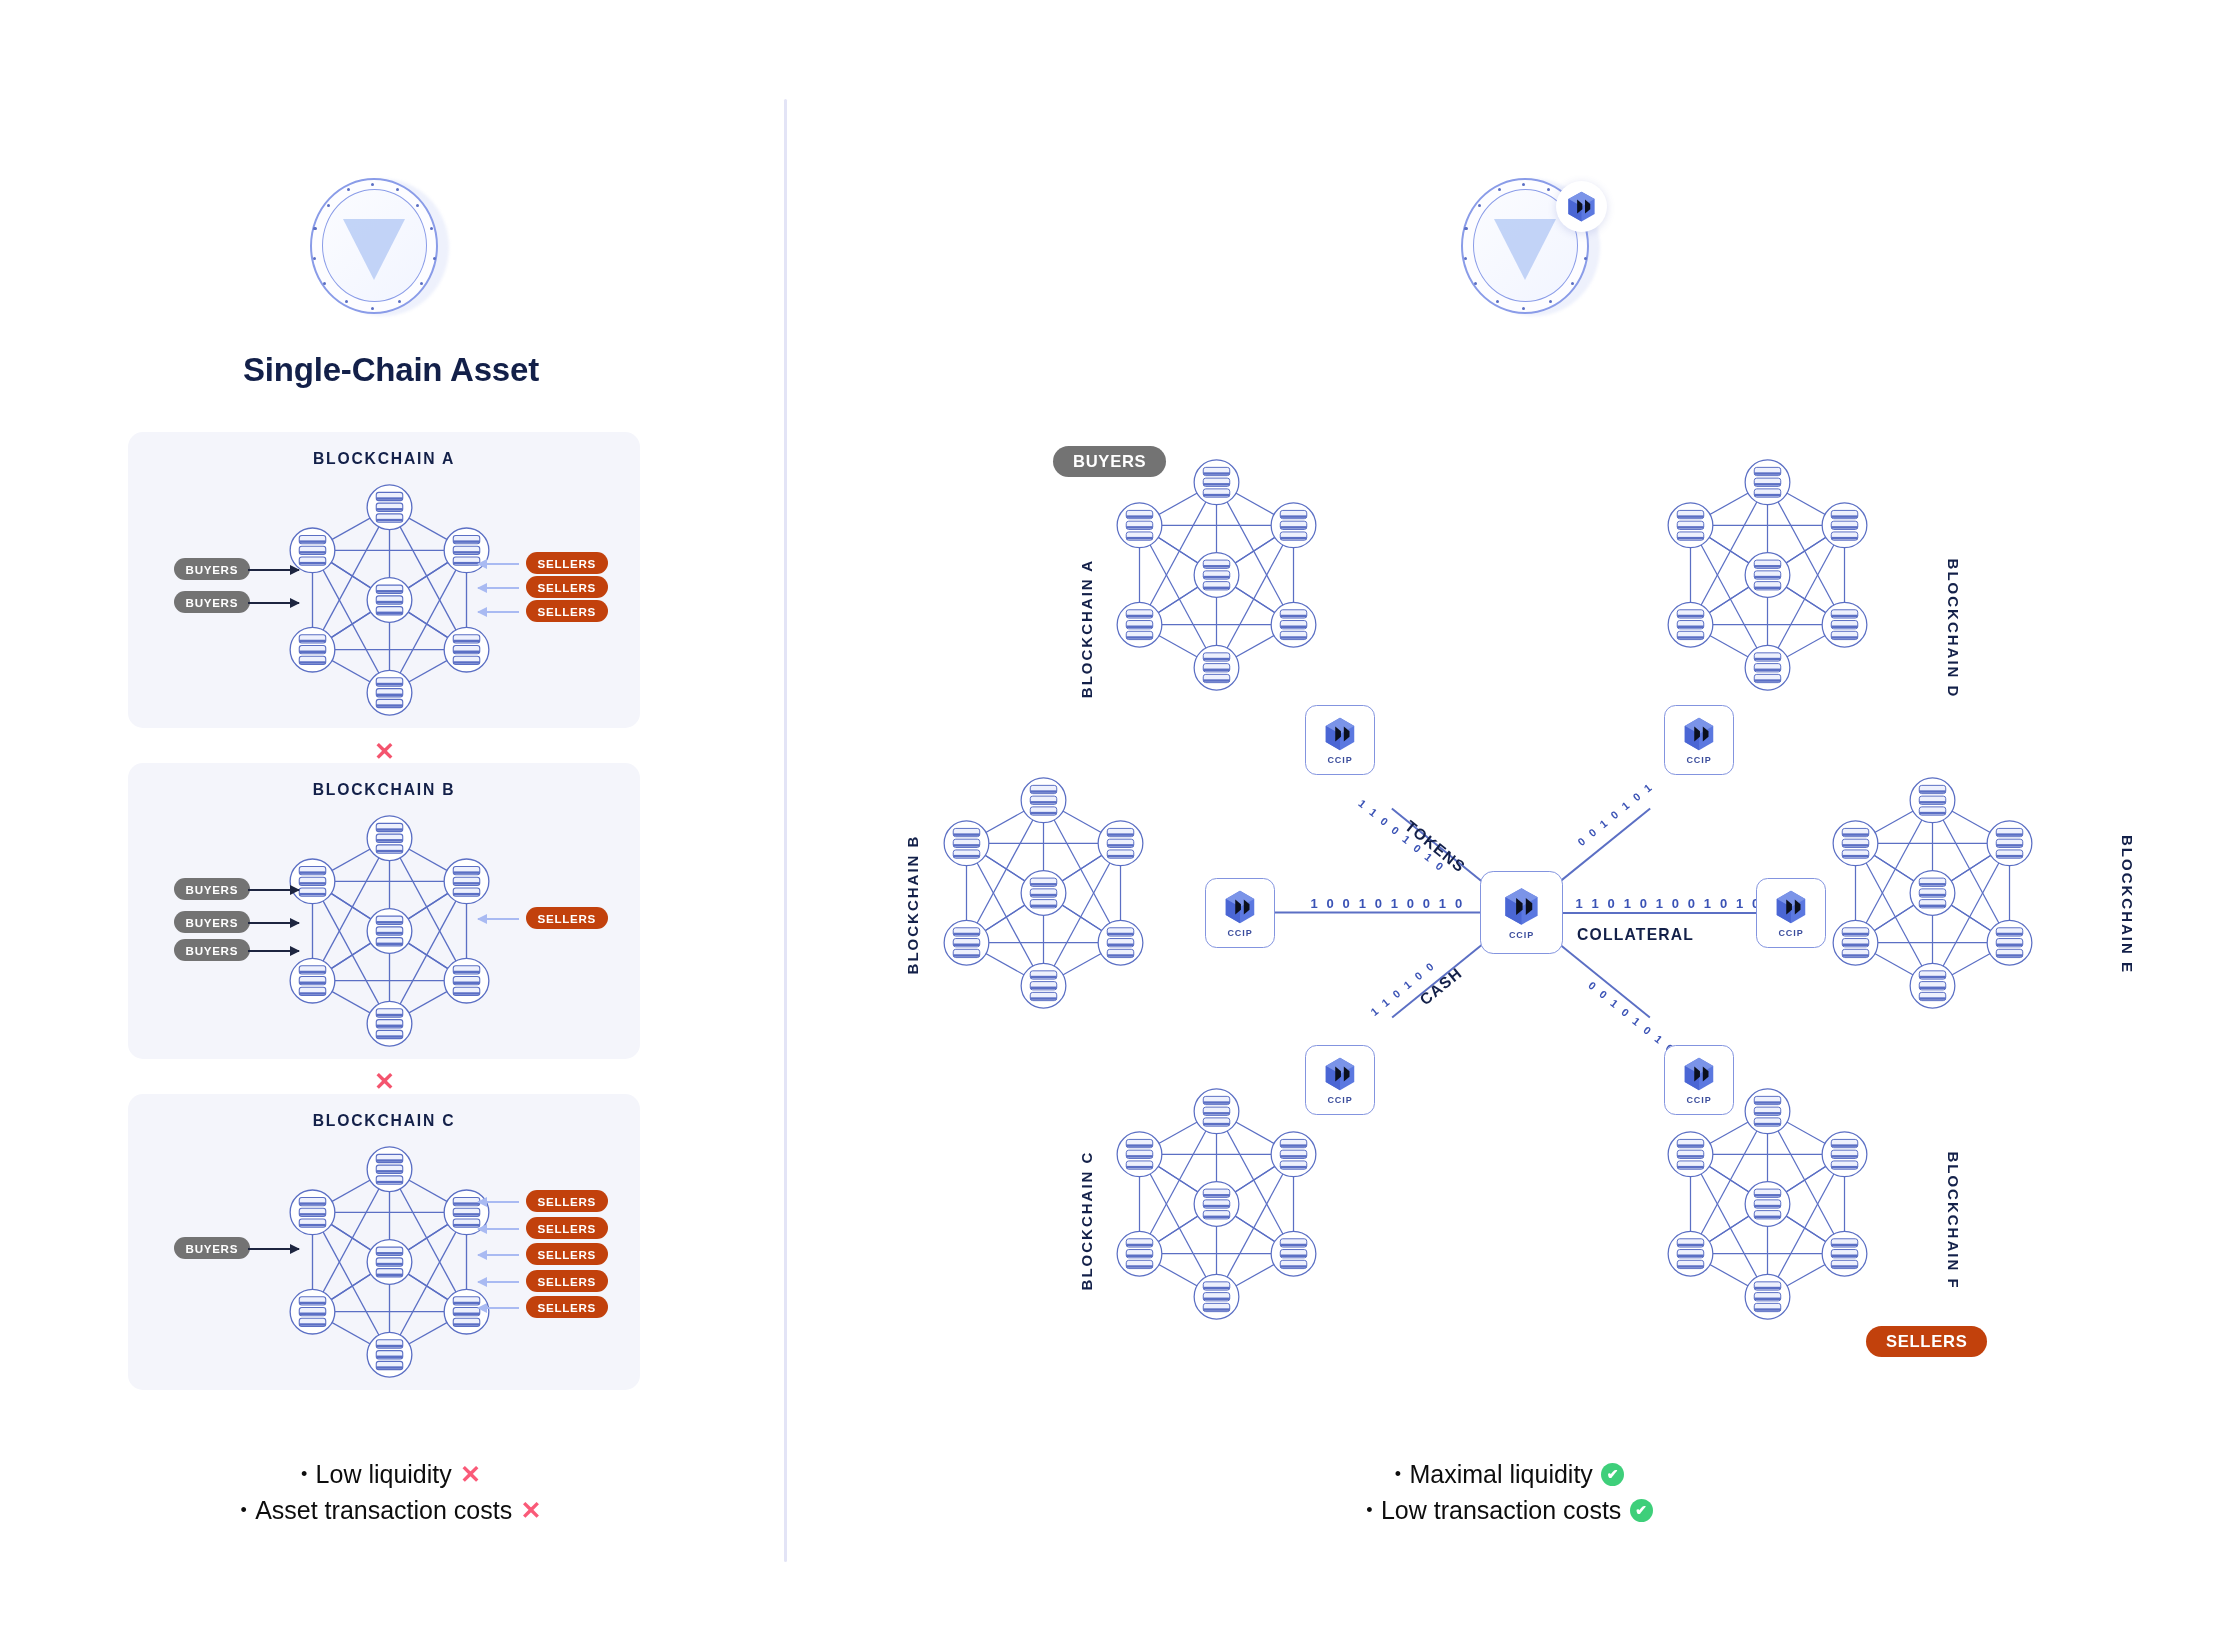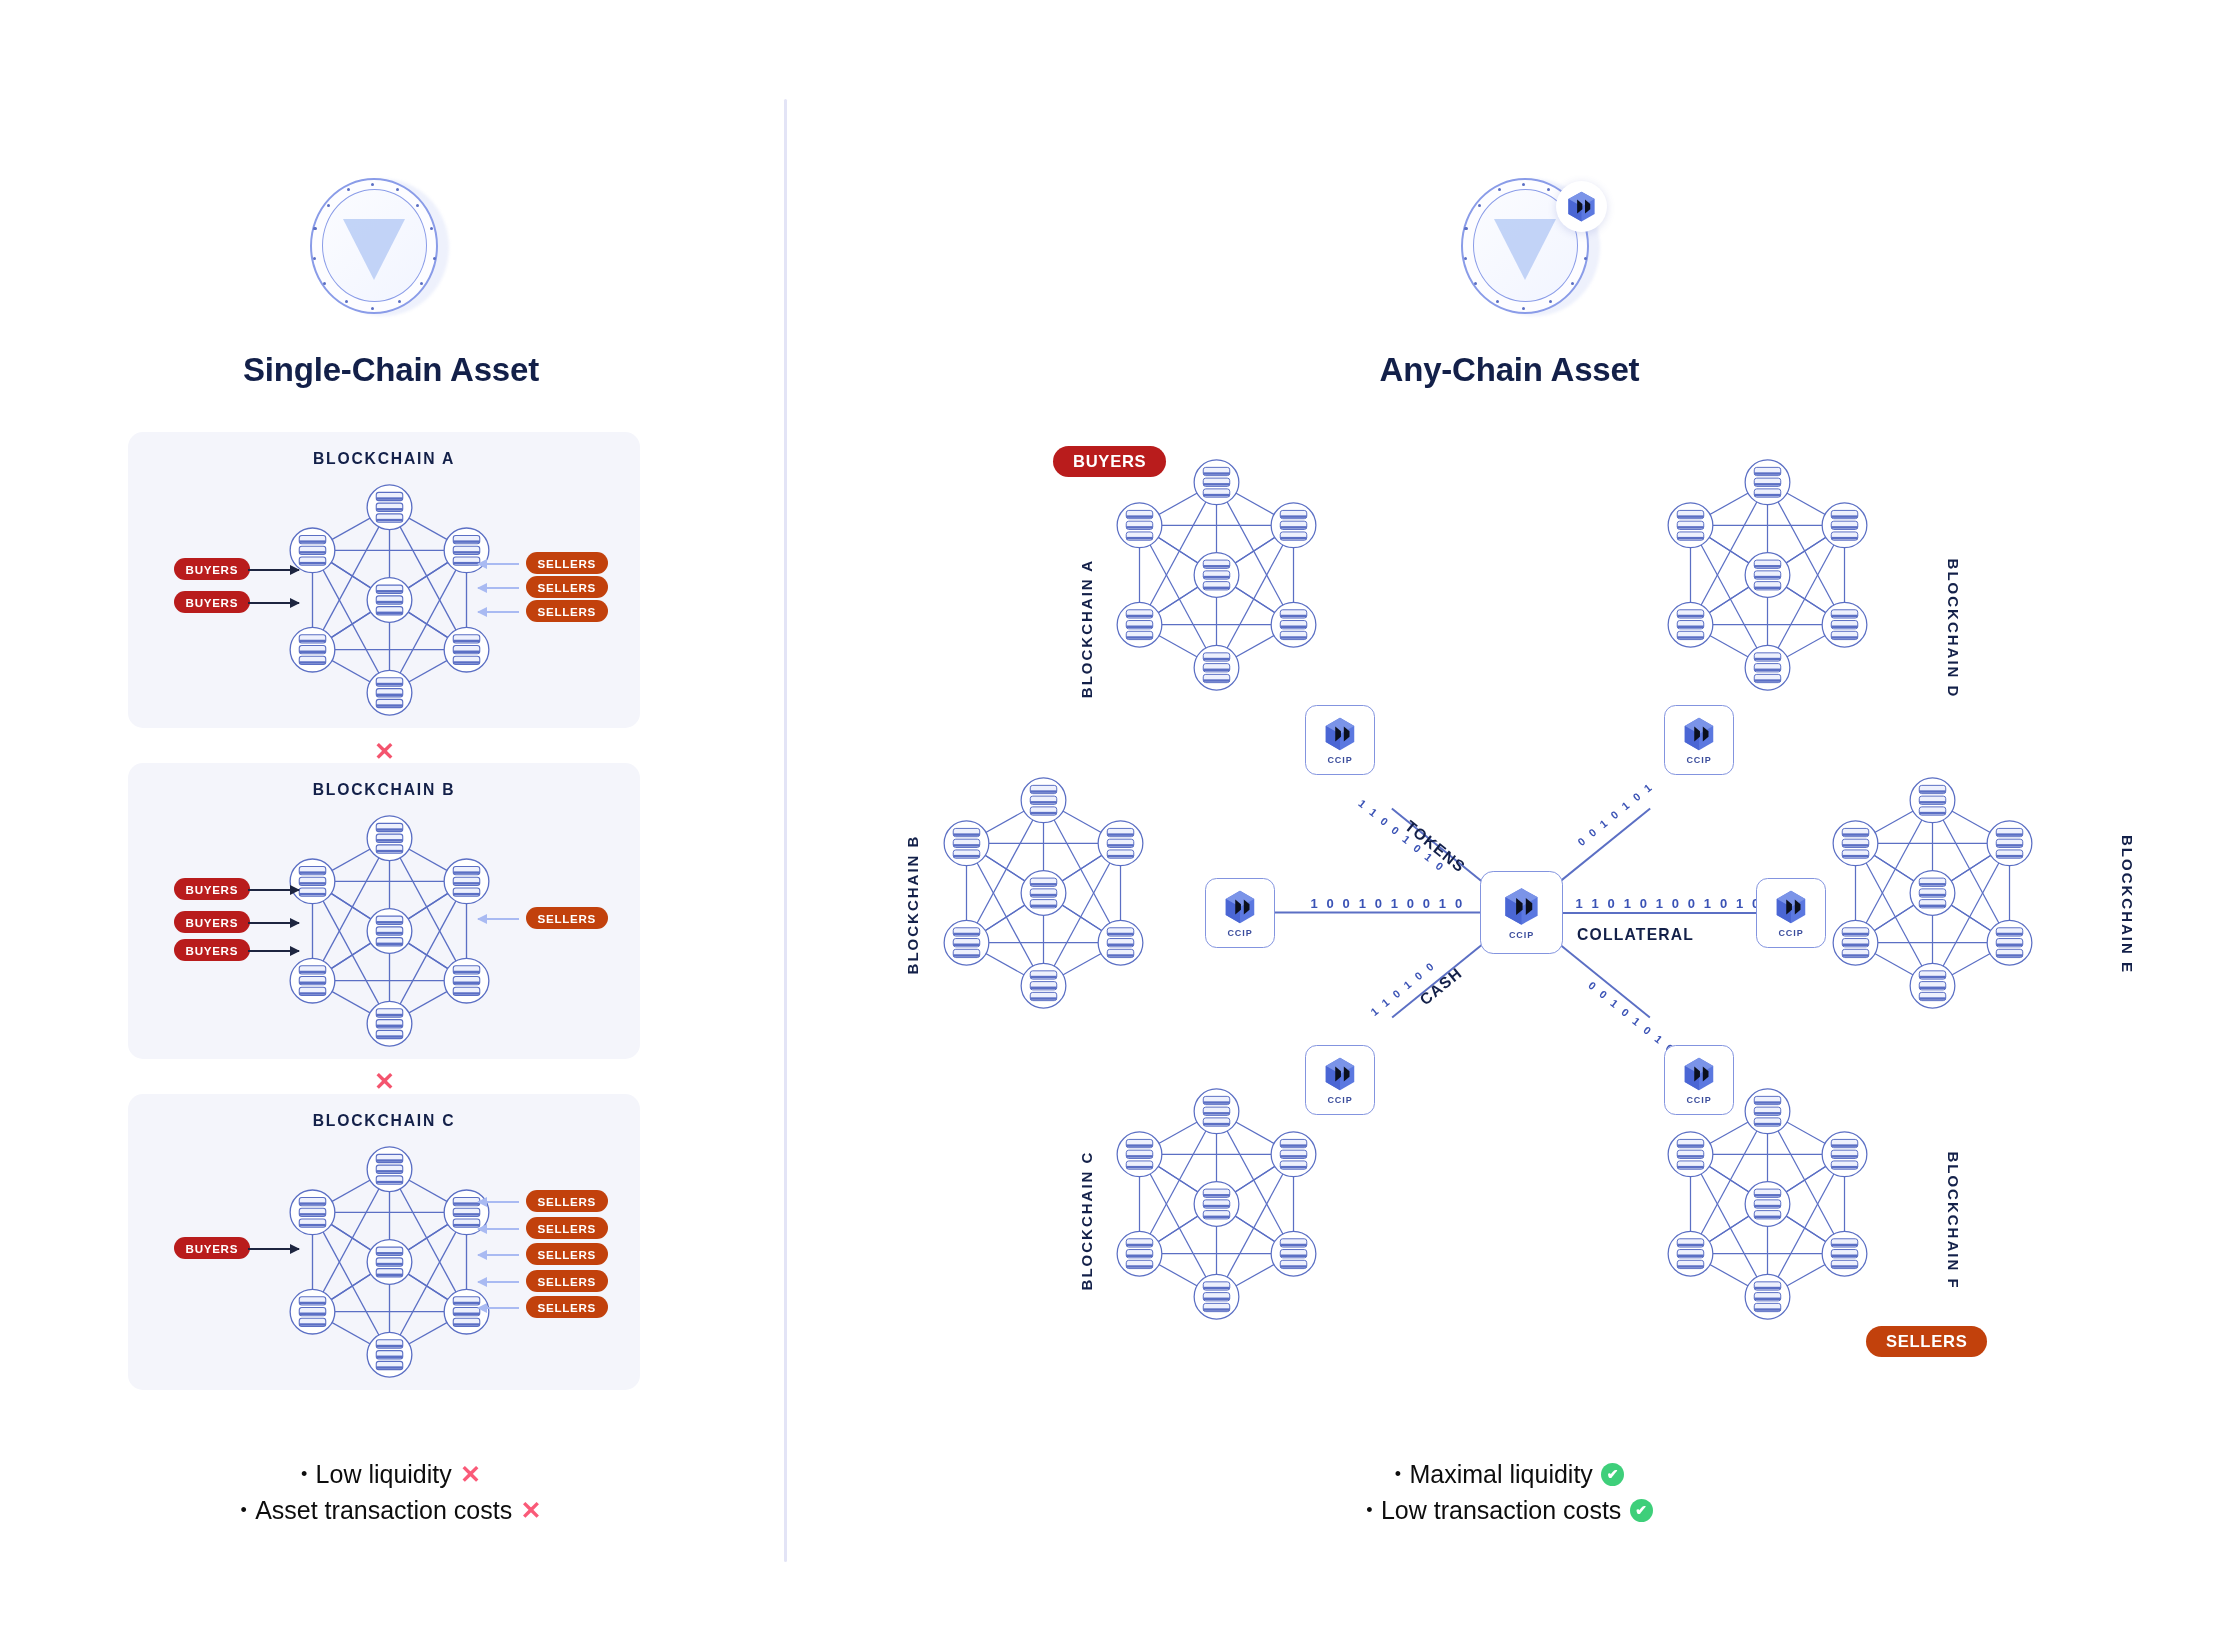--- a/index.html
+++ b/index.html
@@ -100,21 +100,21 @@
   
   .pill {
     position: absolute;
     height: 22.3px;
     border-radius: 11.6px;
     display: flex; align-items: center; justify-content: center;
     font-size: 11.6px; font-weight: bold; letter-spacing: 0.7px;
     color: #ffffff;
     white-space: nowrap;
   }
-  .pill.buyer { background: #b91c1c; padding: 0 11.6px; }
+  .pill.buyer { background: #737373; padding: 0 11.6px; }
   .pill.seller { background: #c2410c; padding: 0 11.6px; }
 
   .arrow-r, .arrow-l { position: absolute; height: 1.7px; }
   .arrow-r { background: #1d2540; }
   .arrow-r::after {
     content:""; position:absolute; right:-0.8px; top:-4.1px;
     border-left: 10px solid #1d2540;
     border-top: 5px solid transparent;
     border-bottom: 5px solid transparent;
   }
@@ -578,21 +578,20 @@
           <polygon points="20,3 35,11.5 35,28.5 20,37 5,28.5 5,11.5" fill="#5b78e0"></polygon>
           <polygon points="20,3 35,11.5 20,20 5,11.5" fill="#7b94e8"></polygon>
           <polygon points="5,11.5 20,20 20,37 5,28.5" fill="#4a66d4"></polygon>
           <path d="M15 12 L15 28 L21 23 L21 17 Z" fill="#0b0f1c"></path>
           <path d="M24 12 L24 28 L30 23 L30 17 Z" fill="#0b0f1c"></path>
         </svg>
       </div>
     </div>
   </div>
 
-  <div class="panel-title" style="left:791px; top:331px; width:1437px;">Any-Chain Asset</div>
 
   <div class="pill buyer" style="left:1053px; top:426px; height:31px; font-size:16.6px; padding:0 20px; border-radius:15.7px;">BUYERS</div>
   <div class="pill seller" style="left:1866px; top:1306px; height:31px; font-size:16.6px; padding:0 20px; border-radius:15.7px;">SELLERS</div>
 
   <div class="spoke" style="left:1521px; top:892px; width:166px; transform:rotate(-39deg) translateX(-166px);"></div>
   <div class="spoke" style="left:1521px; top:892px; width:273px;"></div>
   <div class="spoke" style="left:1521px; top:892px; width:166px; transform:rotate(39deg) translateX(-166px);"></div>
   <div class="spoke" style="left:1521px; top:892px; width:166px; transform:rotate(-39deg);"></div>
   <div class="spoke" style="left:1521px; top:892px; width:273px; transform:rotate(180deg);"></div>
   <div class="spoke" style="left:1521px; top:892px; width:166px; transform:rotate(39deg);"></div>

